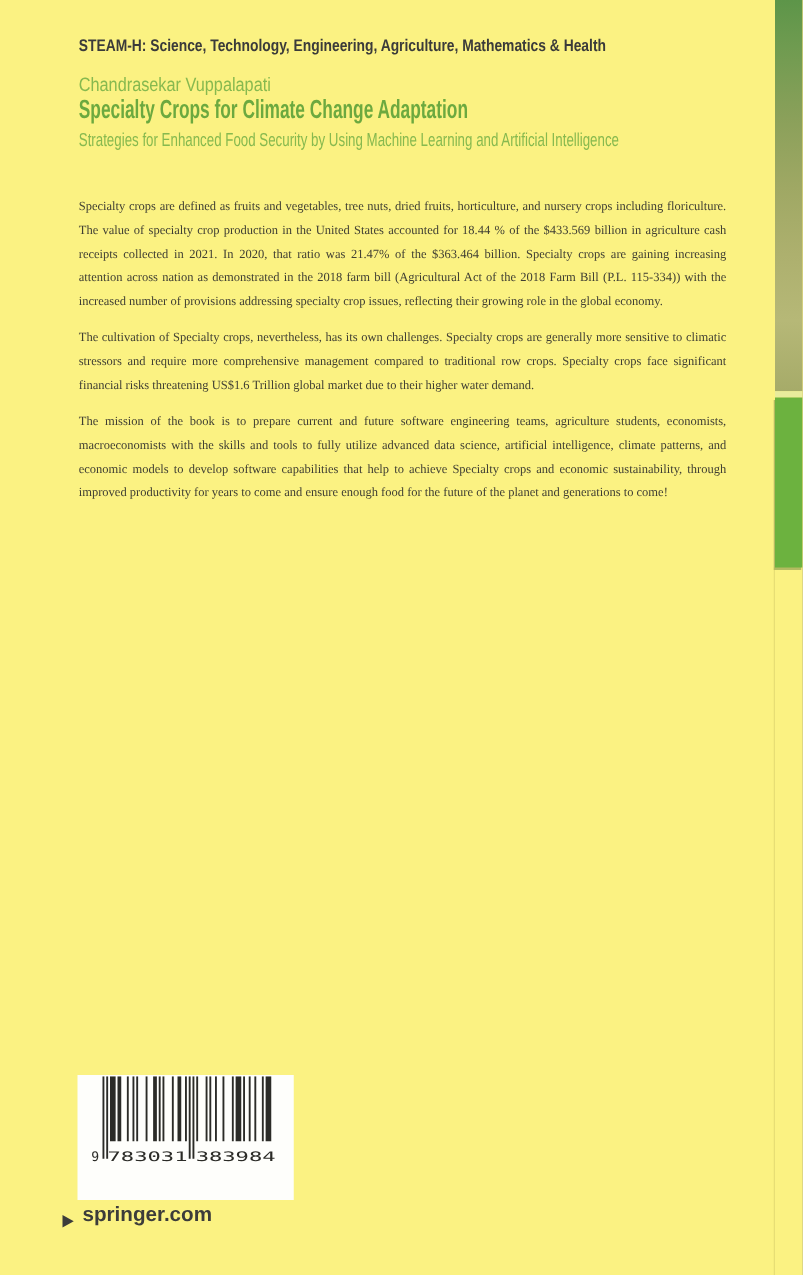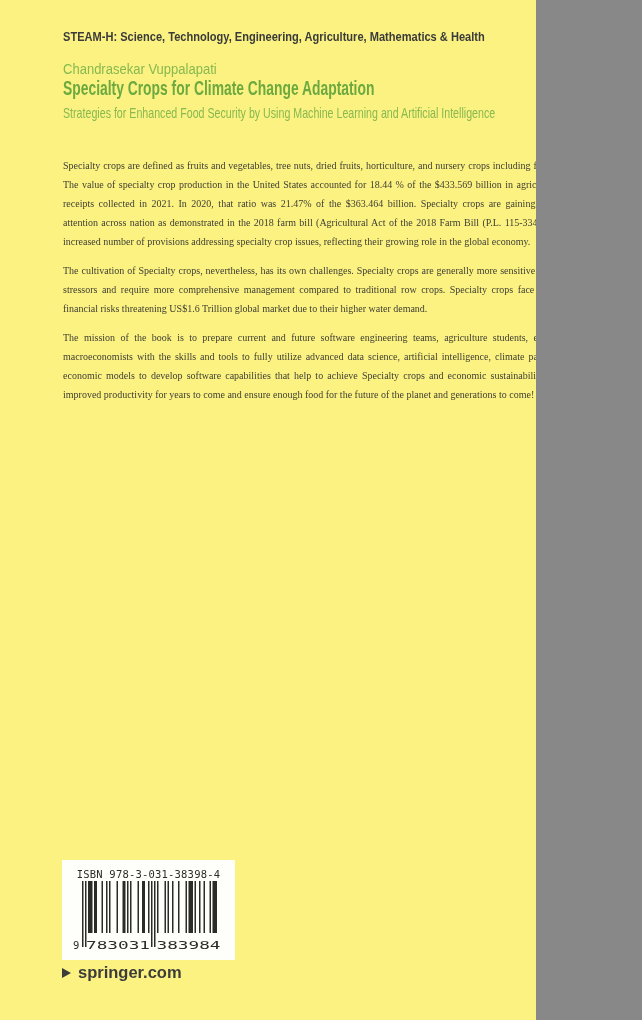--- a/index.html
+++ b/index.html
@@ -1,18 +1,18 @@
 <!DOCTYPE html>
 <html style="--background: #FBF282; --header-text: #3B3B3A; --title-green: #6CA93F; --accent-green: #87B94F; --body-text: #3F3E33; --series-block-green: #6CB23F; --barcode-panel: #FEFEFB; --footer-text: #3C3C3A;"><head>
 <meta charset="utf-8">
 <style>
   html,body{margin:0;padding:0;}
   body{font-family:"Liberation Sans",sans-serif;background:#888;}
   .page{
-    position:relative;width:536px;height:1020px;overflow:hidden;
+    position:relative;width:642px;height:1020px;overflow:hidden;
     background:var(--background,#FBF282);
   }
   
   .strip-gradient{
     position:absolute;left:620px;top:0;width:22px;height:313px;
     background:linear-gradient(180deg,#5d9549 0%,#6f9b50 12%,#8aa05a 30%,#9fa864 48%,#adb06e 65%,#b6b877 82%,#a6ab69 100%);
   }
   .strip-gap{position:absolute;left:620px;top:313px;width:22px;height:5px;background:#e9ec9c;}
   .strip-square{
     position:absolute;left:620px;top:318px;width:22px;height:136px;
@@ -38,21 +38,21 @@
     position:absolute;left:62px;top:860px;width:173px;height:100px;
     background:var(--barcode-panel,#FEFEFB);
   }
   .isbn-label{
     padding-top:8px;text-align:center;
     font-family:"DejaVu Sans Mono",monospace;font-size:10.5px;
     color:#2b2b27;letter-spacing:.2px;
   }
   .ean{display:flex;justify-content:center;margin-top:1px;}
   
-  .springer{position:absolute;left:62px;top:963px;display:flex;align-items:center;gap:7px;}
+  .springer{position:absolute;left:50px;top:963px;display:flex;align-items:flex-end;gap:7px;}
   .tri{width:0;height:0;border-top:5.5px solid transparent;border-bottom:5.5px solid transparent;
        border-left:9px solid var(--footer-text,#3C3C3A);}
   .url{font-size:16.5px;font-weight:bold;color:var(--footer-text,#3C3C3A);}
 </style>
 </head>
 <body>
 
 <div class="page">
 
   <div class="strip-gradient"></div>
@@ -65,21 +65,20 @@
   <h1 class="hline title">Specialty Crops for Climate Change Adaptation</h1>
   <div class="hline subtitle">Strategies for Enhanced Food Security by Using Machine Learning and Artificial Intelligence</div>
 
   <div class="body-text">
     <p>Specialty crops are defined as fruits and vegetables, tree nuts, dried fruits, horticulture, and nursery crops including floriculture. The value of specialty crop production in the United States accounted for 18.44 % of the $433.569 billion in agriculture cash receipts collected in 2021. In 2020, that ratio was 21.47% of the $363.464 billion. Specialty crops are gaining increasing attention across nation as demonstrated in the 2018 farm bill (Agricultural Act of the 2018 Farm Bill (P.L. 115-334)) with the increased number of provisions addressing specialty crop issues, reflecting their growing role in the global economy.</p>
     <p>The cultivation of Specialty crops, nevertheless, has its own challenges. Specialty crops are generally more sensitive to climatic stressors and require more comprehensive management compared to traditional row crops. Specialty crops face significant financial risks threatening US$1.6 Trillion global market due to their higher water demand.</p>
     <p>The mission of the book is to prepare current and future software engineering teams, agriculture students, economists, macroeconomists with the skills and tools to fully utilize advanced data science, artificial intelligence, climate patterns, and economic models to develop software capabilities that help to achieve Specialty crops and economic sustainability, through improved productivity for years to come and ensure enough food for the future of the planet and generations to come!</p>
   </div>
 
   <div class="barcode-box">
-    <div class="isbn-label">ISBN 978-3-031-38398-4</div>
     <div class="ean" id="ean">
         <svg width="153" height="70" viewBox="0 0 153 70">
           <g fill="#2b2b27">
             <rect x="10.00" y="0" width="1.50" height="66"></rect>
             <rect x="13.00" y="0" width="1.50" height="66"></rect>
             <rect x="16.00" y="0" width="4.50" height="52"></rect>
             <rect x="22.00" y="0" width="3.00" height="52"></rect>
             <rect x="29.50" y="0" width="1.50" height="52"></rect>
             <rect x="34.00" y="0" width="1.50" height="52"></rect>
             <rect x="37.00" y="0" width="1.50" height="52"></rect>

